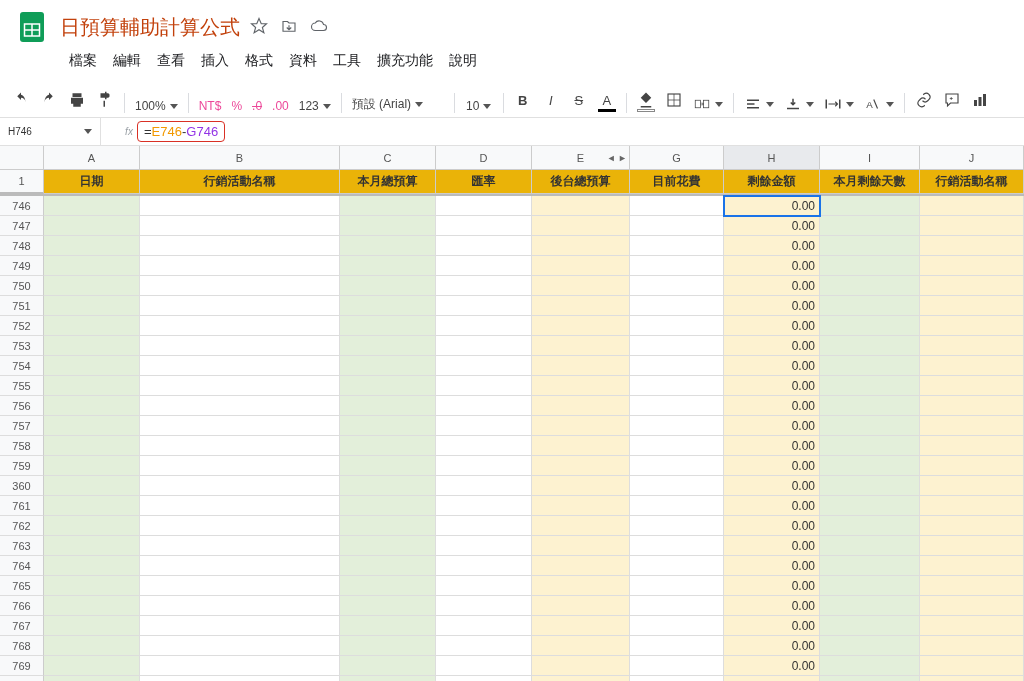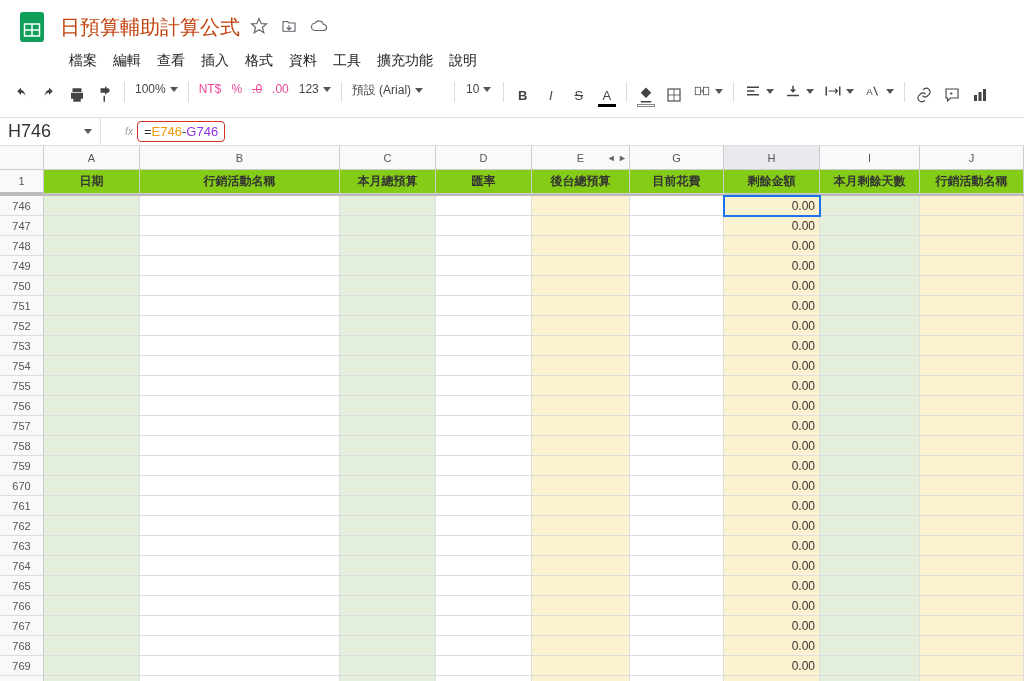--- a/index.html
+++ b/index.html
@@ -11,55 +11,55 @@
   .sheets-logo svg { width: 36px; height: 36px; }
   .title-text { font-size: 20px; color: #c2410c; margin-left: 8px; margin-right: 10px; }
   .title-icons { display: flex; gap: 12px; color: #5f6368;}
   .title-icons svg { width: 18px; height: 18px; }
   
   
   .menu-bar { display: flex; gap: 2px; padding: 0 8px 4px 62px; font-size: 14px; color: #202124; }
   .menu-item { padding: 4px 7px; cursor: pointer; border-radius: 4px; }
   
   
-  .toolbar { display: flex; align-items: flex-start; padding: 4px 8px; border-bottom: 1px solid #e0e0e0; gap: 2px; height: 40px; }
+  .toolbar { display: flex; align-items: flex-end; padding: 4px 8px; border-bottom: 1px solid #e0e0e0; gap: 2px; height: 40px; }
   .tb-btn { display: flex; align-items: center; justify-content: center; min-width: 26px; height: 26px; cursor: pointer; border-radius: 2px; color: #444; padding: 0 2px; }
   .tb-btn svg { width: 18px; height: 18px; fill: #444; }
   .tb-sep { width: 1px; height: 20px; background: #dadce0; margin: 0 4px; }
   .tb-text { font-size: 12px; color: #ec4899; padding: 0 4px; display: flex; align-items: center; gap: 2px; }
   .tb-dd { display: flex; align-items: center; font-size: 12px; color: #444; padding: 0 4px; gap: 4px; cursor: pointer; }
   .caret { width: 0; height: 0; border-left: 4px solid transparent; border-right: 4px solid transparent; border-top: 5px solid #555; }
   .text-color-btn { position: relative; }
   .text-color-bar { position: absolute; bottom: 1px; left: 4px; right: 4px; height: 3px; background: #000; }
   .fill-color-bar { position: absolute; bottom: 1px; left: 4px; right: 4px; height: 3px; background: #fff; border: 1px solid #888; }
   
   
   .formula-row { display: flex; align-items: center; height: 28px; border-bottom: 1px solid #e0e0e0; }
-  .name-box { width: 100px; padding: 0 8px; font-size: 18px; color: #333; display:flex; align-items:center; gap:8px; }
+  .name-box { width: 100px; padding: 0 8px; font-size: 10px; color: #333; display:flex; align-items:center; gap:8px; }
   .name-box .caret { margin-left: auto; }
   .fx-label { width: 28px; text-align: center; font-style: italic; color: #9aa0a6; font-size: 10px; border-left: 1px solid #e0e0e0; height: 100%; display:flex; align-items:center; justify-content:center;padding-left:28px;}
   .formula-input { flex: 1; padding: 0 8px; font-size: 13px; position: relative; }
   .formula-highlight { border: 1.5px solid #d93025; padding: 2px 6px; display: inline-block; border-radius: 4px; }
   .formula-eq { color: #333; }
   .formula-ref1 { color: #f29900; }
   .formula-op { color: #333; }
   .formula-ref2 { color: #9334e6; }
   
   
   .sheet { position: relative; }
   .col-headers { display: flex; height: 24px; background: #f8f9fa; border-bottom: 1px solid #ccc; }
   .corner { width: 44px; border-right: 1px solid #ccc; }
   .col-head { border-right: 1px solid #ccc; font-size: 11px; color: #555; display: flex; align-items: center; justify-content: center; position: relative; }
   .col-head.sel { background: #e8eaed; }
   .col-head .nav { position:absolute; right:2px; display:flex; gap:0px; font-size:9px; color:#666;}
   
   .frozen-row { display: flex; height: 26px; border-bottom: 2px solid #bbb; }
   .row-head { width: 44px; background: #f8f9fa; border-right: 1px solid #ccc; border-bottom: 1px solid #ddd; font-size: 11px; color: #555; display: flex; align-items: center; justify-content: center; }
   .row-head.frozen { border-bottom: 2px solid #bbb; }
-  .hcell { border-right: 1px solid #ccc; border-bottom: 1px solid #ccc; background: #84cc16; font-size: 12px; font-weight: bold; color: #333; display: flex; align-items: center; justify-content: center; }
+  .hcell { border-right: 1px solid #ccc; border-bottom: 1px solid #ccc; background: #eab308; font-size: 12px; font-weight: bold; color: #333; display: flex; align-items: center; justify-content: center; }
   
   .rows { }
   .row { display: flex; height: 20px; }
   .cell { border-right: 1px solid #ddd; border-bottom: 1px solid #ddd; font-size: 12px; display: flex; align-items: center; padding: 0 4px; }
   .cell.r { justify-content: flex-end; }
   .c-green { background: #e3efda; }
   .c-yellow { background: #fdf2d0; }
   .c-white { background: #fff; }
   
   .sel-cell { outline: 2px solid #1a73e8; outline-offset: -1px; z-index: 5; position: relative; }
@@ -450,21 +450,21 @@
         <div class="cell wB c-white"></div>
         <div class="cell wC c-green"></div>
         <div class="cell wD c-white"></div>
         <div class="cell wE c-yellow"></div>
         <div class="cell wG c-white"></div>
         <div class="cell wH c-yellow r">0.00</div>
         <div class="cell wI c-green"></div>
         <div class="cell wJ c-yellow"></div>
       </div>
       <div class="row">
-        <div class="row-head">670</div>
+        <div class="row-head">360</div>
         <div class="cell wA c-green"></div>
         <div class="cell wB c-white"></div>
         <div class="cell wC c-green"></div>
         <div class="cell wD c-white"></div>
         <div class="cell wE c-yellow"></div>
         <div class="cell wG c-white"></div>
         <div class="cell wH c-yellow r">0.00</div>
         <div class="cell wI c-green"></div>
         <div class="cell wJ c-yellow"></div>
       </div>

